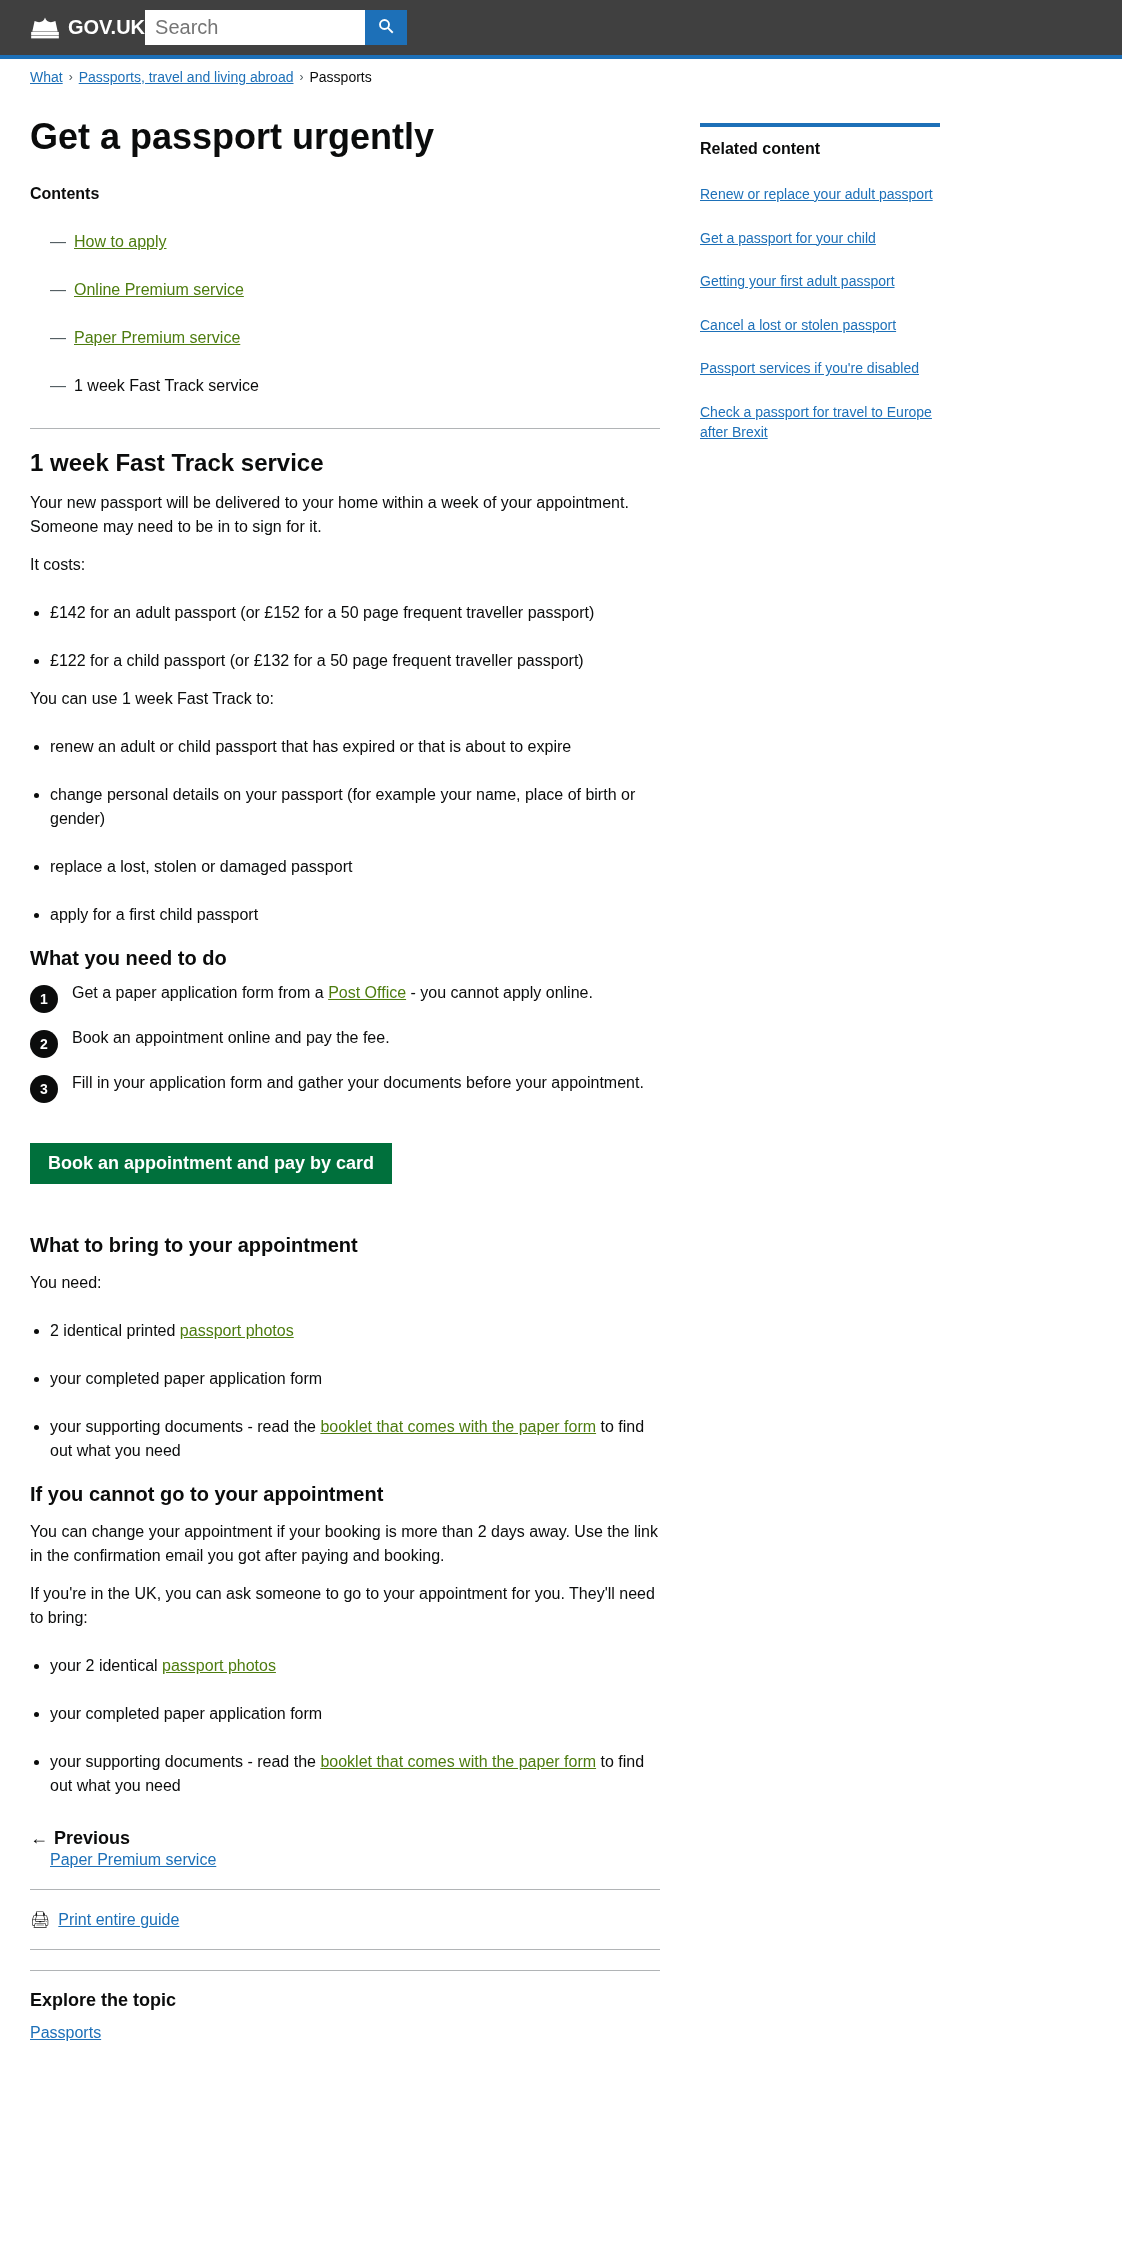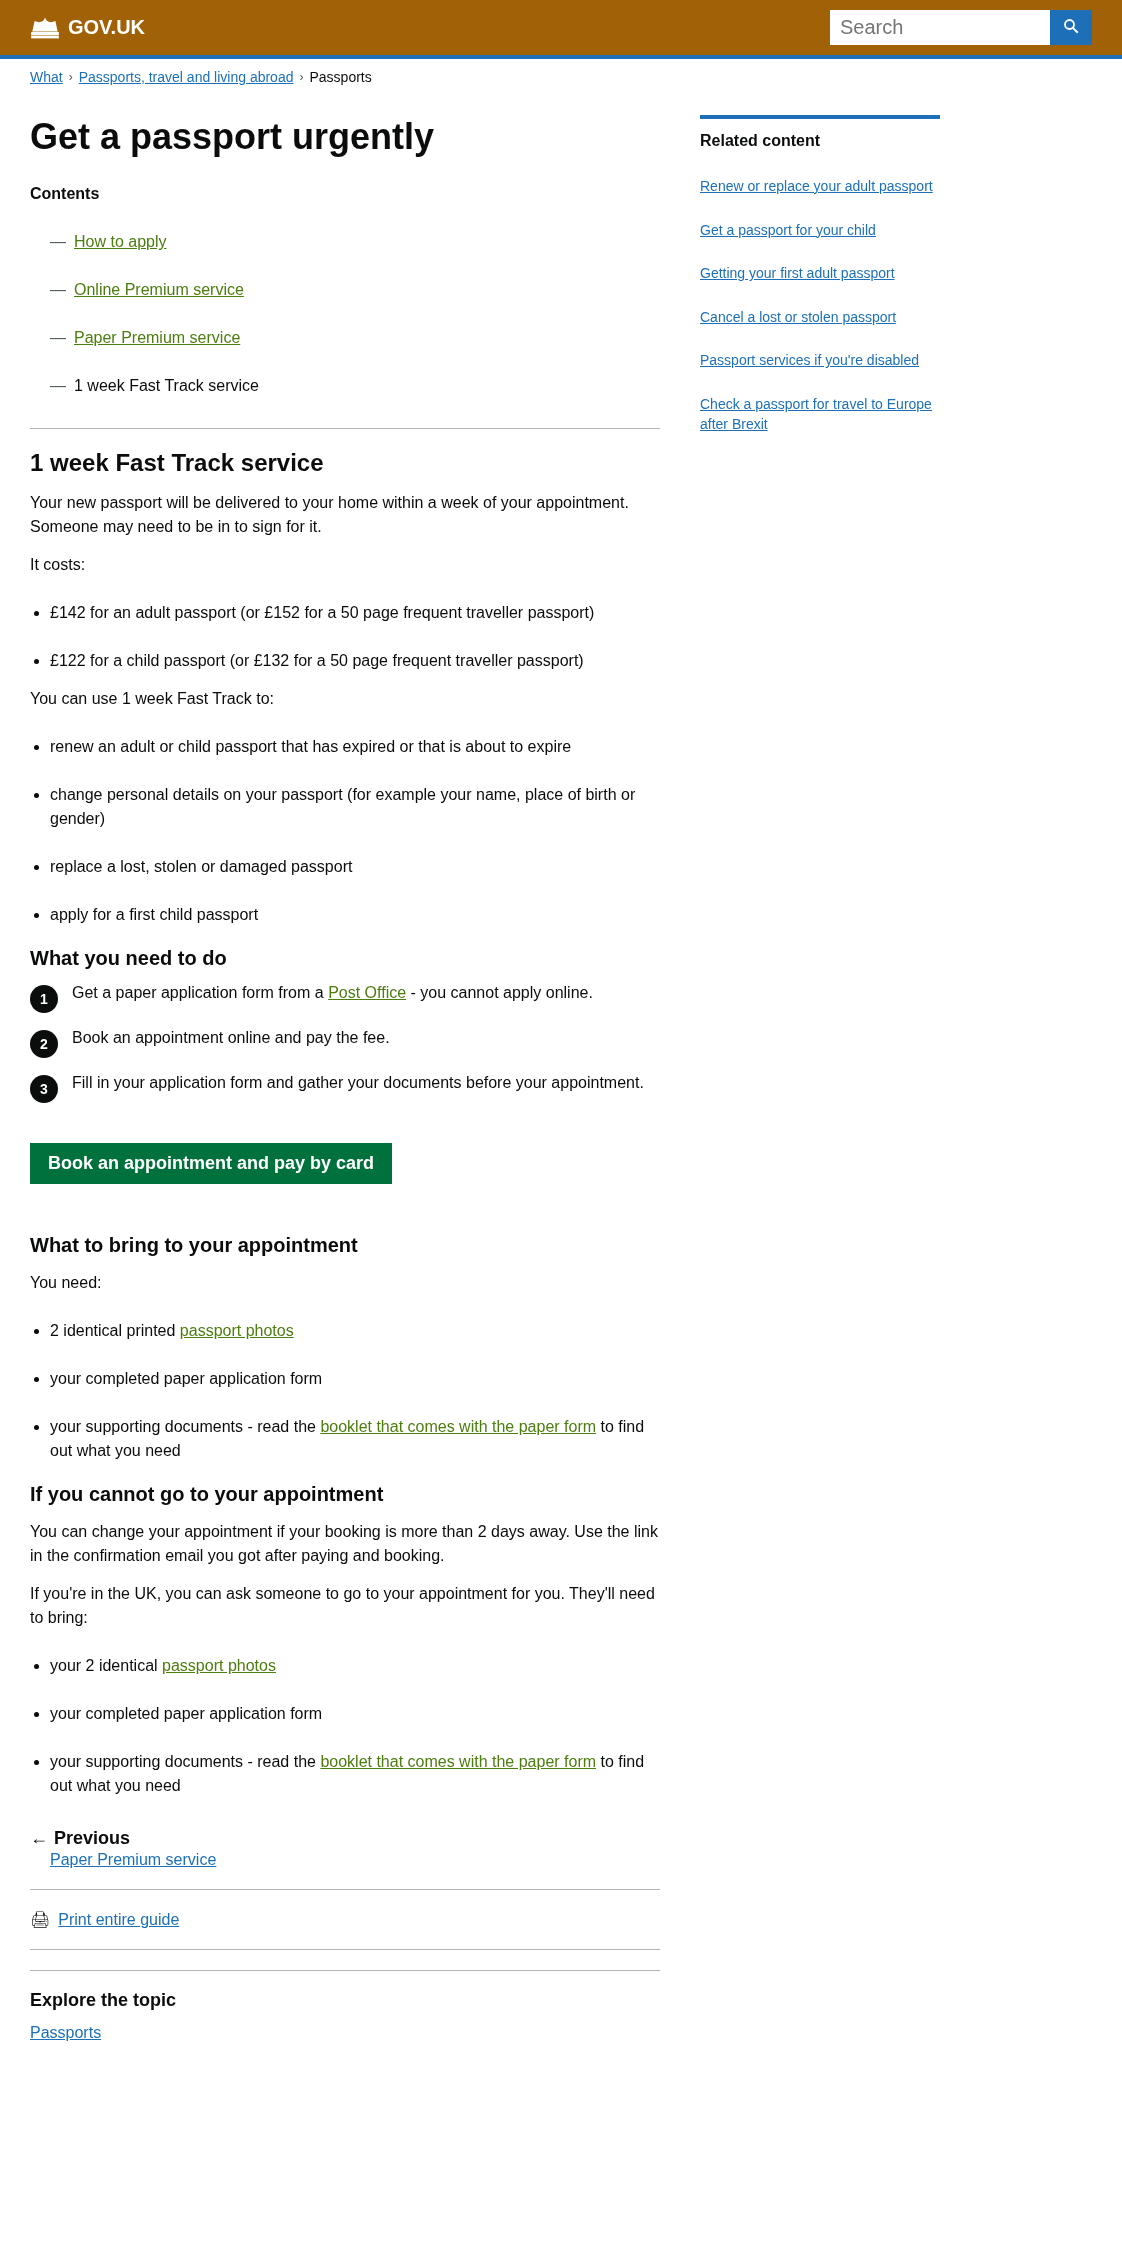--- a/index.html
+++ b/index.html
@@ -6,25 +6,24 @@
     body {
       font-family: Arial, Helvetica, sans-serif;
       font-size: 16px;
       color: #0b0c0c;
       background: #fff;
     }
     a { color: #4d7c0f; text-decoration: underline; }
 
     
     .header {
-      background: #a16207;
+      background: #404040;
       padding: 10px 30px;
       display: flex;
       align-items: center;
-      justify-content: space-between;
     }
     .gov-logo {
       display: flex;
       align-items: center;
       gap: 8px;
       color: #fff;
       font-size: 20px;
       font-weight: bold;
       text-decoration: none;
     }
@@ -253,20 +252,21 @@
       color: #1d70b8;
     }
 
     
     .related-content-heading {
       font-size: 16px;
       font-weight: bold;
       border-top: 4px solid #1d70b8;
       padding-top: 10px;
       margin-bottom: 12px;
+      margin-top: 8px;
     }
     .related-list {
       list-style: none;
       margin-left: 0;
     }
     .related-list li {
       margin-bottom: 10px;
       font-size: 14px;
       line-height: 1.4;
     }

